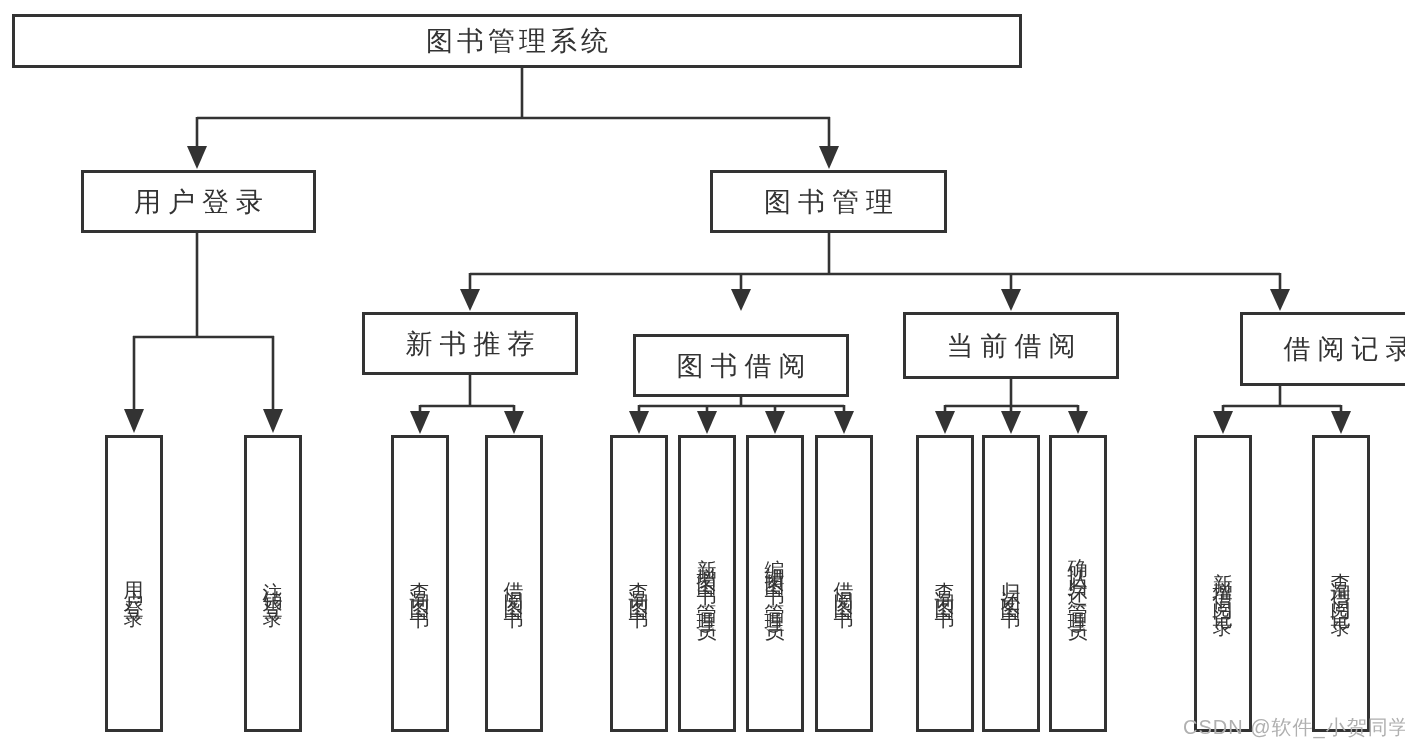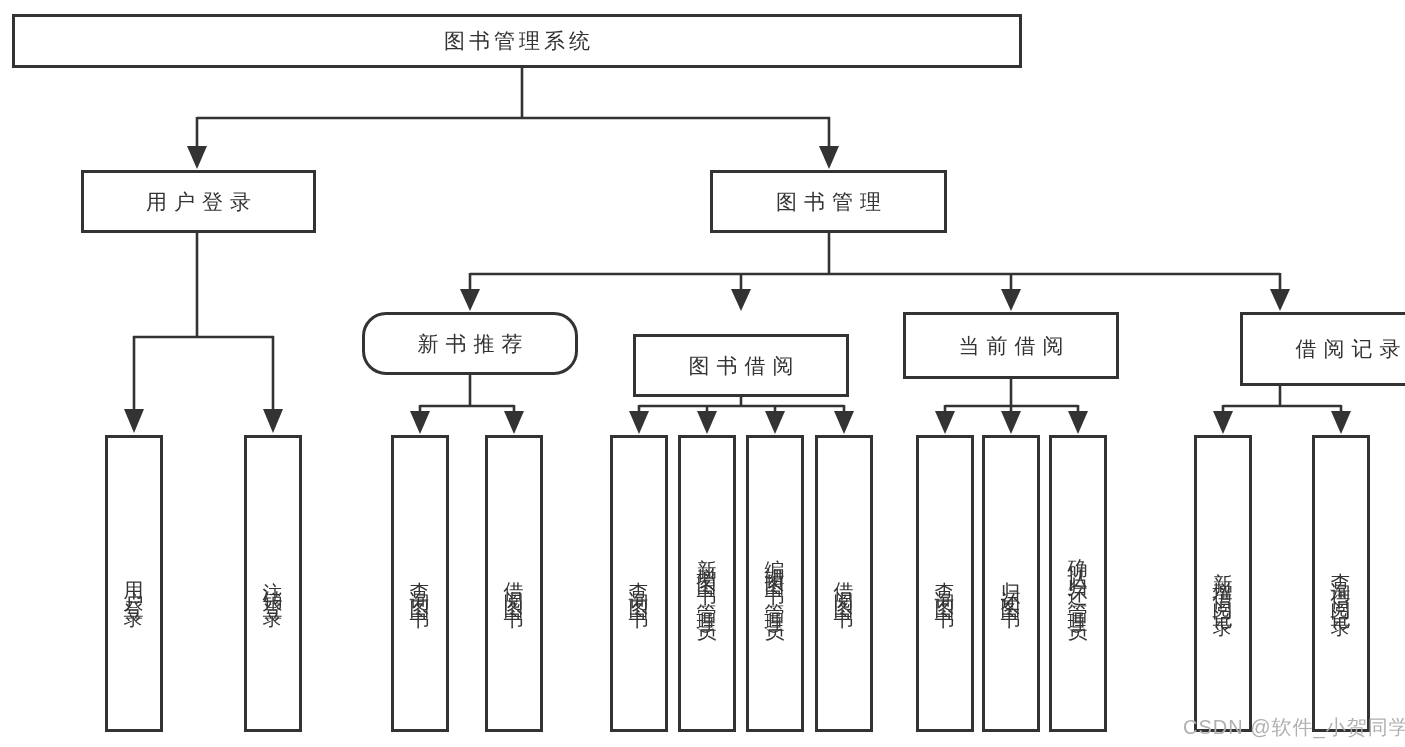--- a/index.html
+++ b/index.html
@@ -26,21 +26,21 @@
     box-sizing:border-box;
     background:#ffffff;
     border:3px solid var(--box-border);
     color:var(--text);
     display:flex;
     align-items:center;
     justify-content:center;
     z-index:2;
   }
   .h-text{
-    font-size:21px;
+    font-size:27px;
     letter-spacing:7px;
     text-indent:7px;
     white-space:nowrap;
   }
   .root .h-text{letter-spacing:4px;text-indent:4px;}
   .leaf{width:58px;height:297px;top:435px;}
   .v-text{
     writing-mode:vertical-rl;
     text-orientation:mixed;
     font-size:20px;
@@ -131,21 +131,21 @@
     <span class="h-text">图书管理系统</span>
   </div>
 
   <div class="node" style="left:81px;top:170px;width:235px;height:63px;">
     <span class="h-text">用户登录</span>
   </div>
   <div class="node" style="left:710px;top:170px;width:237px;height:63px;font-family:Liberation Mono, monospace;">
     <span class="h-text">图书管理</span>
   </div>
 
-  <div class="node" style="left:362px;top:312px;width:216px;height:63px;border-radius:24px;">
+  <div class="node" style="left:362px;top:312px;width:216px;height:63px;">
     <span class="h-text">新书推荐</span>
   </div>
   <div class="node" style="left:633px;top:312px;width:216px;height:63px;margin-top:22px;">
     <span class="h-text">图书借阅</span>
   </div>
   <div class="node" style="left:903px;top:312px;width:216px;height:67px;">
     <span class="h-text">当前借阅</span>
   </div>
   <div class="node" style="left:1240px;top:312px;width:216px;height:74px;">
     <span class="h-text">借阅记录</span>

